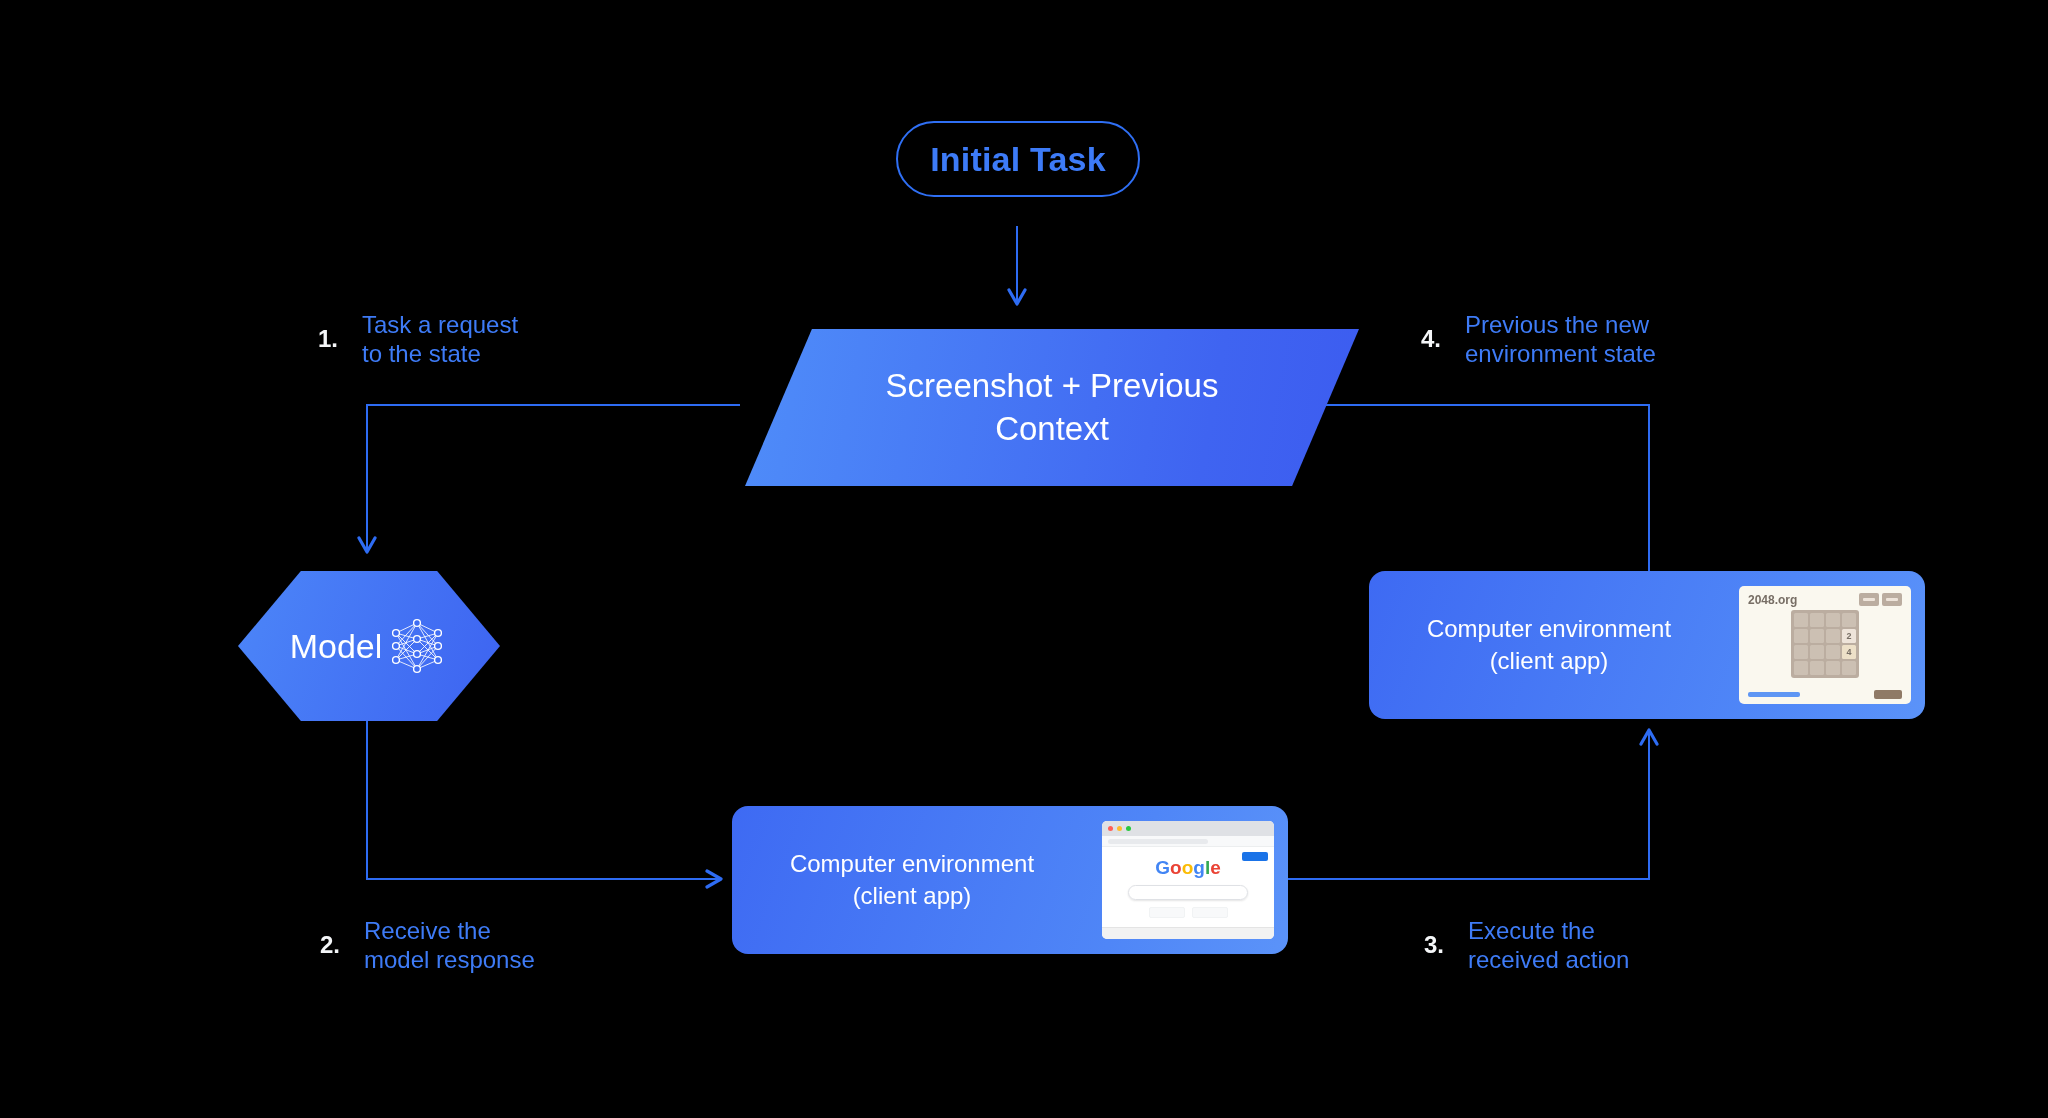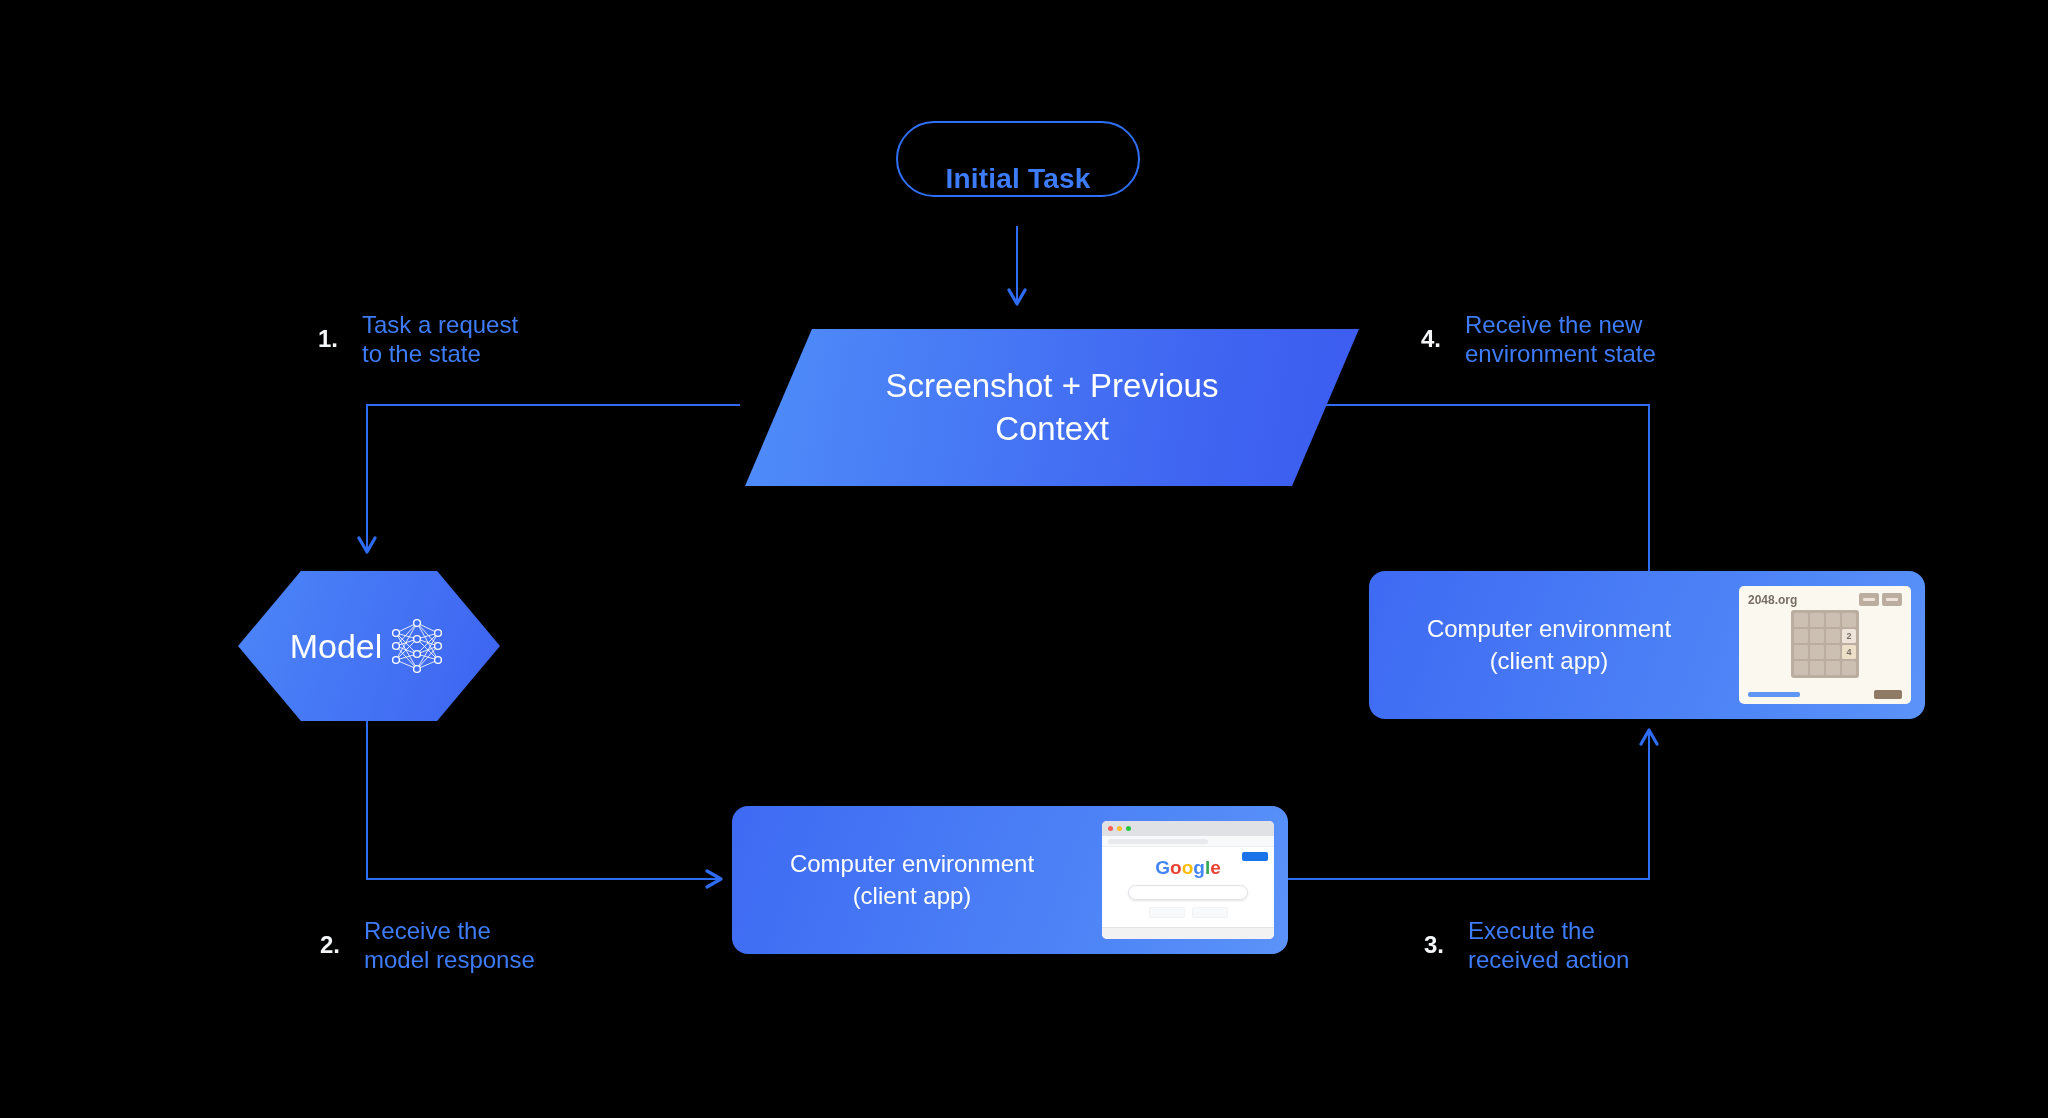--- a/index.html
+++ b/index.html
@@ -7,22 +7,22 @@
     position:relative;width:2048px;height:1118px;background:#000;overflow:hidden;
     font-family:"Liberation Sans","DejaVu Sans",sans-serif;
   }
   
   .arrows{position:absolute;inset:0;pointer-events:none;}
 
   
   .pill{
     position:absolute;left:896px;top:121px;width:244px;height:76px;
     border:2.5px solid #2f6ff4;border-radius:42px;
-    display:flex;align-items:flex-end;justify-content:center;
-    color:#3d7bf7;font-size:28px;font-weight:700;letter-spacing:.2px;
+    display:flex;align-items:center;justify-content:center;
+    color:#3d7bf7;font-size:34px;font-weight:700;letter-spacing:.2px;
     box-sizing:border-box;
   }
 
   
   .para{
     position:absolute;left:745px;top:329px;width:614px;height:157px;
     background:linear-gradient(100deg,#4f8df9 0%,#3f64f1 75%,#3c5cf0 100%);
     clip-path:polygon(10.9% 0%, 100% 0%, 89.1% 100%, 0% 100%);
     display:flex;align-items:center;justify-content:center;
   }
@@ -271,18 +271,18 @@
     <span class="num">3.</span>
     <span class="txt">
       <div>Execute the</div>
       <div>received action</div>
     </span>
   </div>
 
   <div class="step step4">
     <span class="num">4.</span>
     <span class="txt">
-      <div>Receive the new</div>
+      <div>Previous the new</div>
       <div>environment state</div>
     </span>
   </div>
 
 </div>
 
 </body></html>

